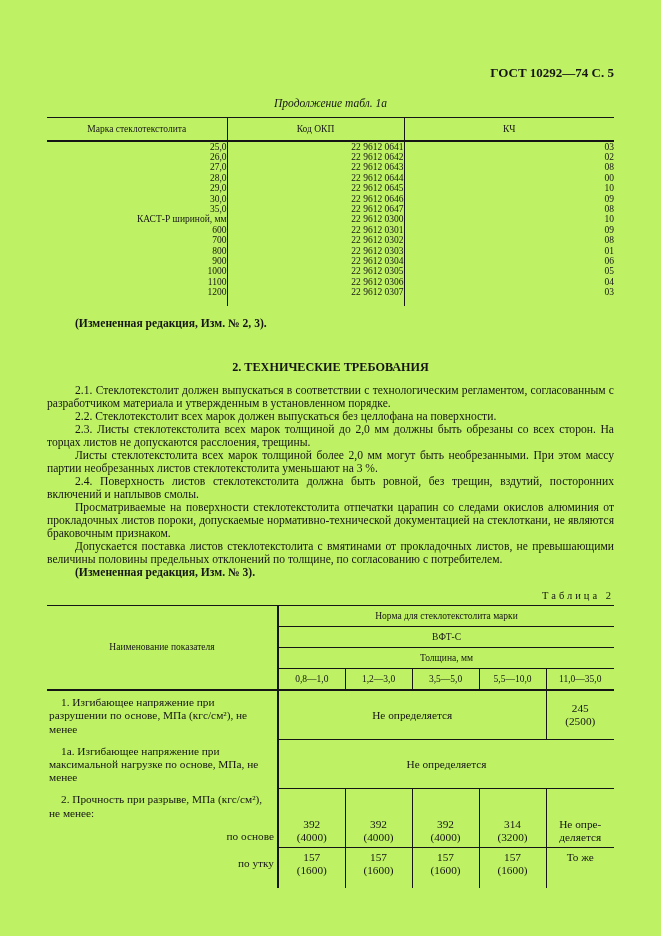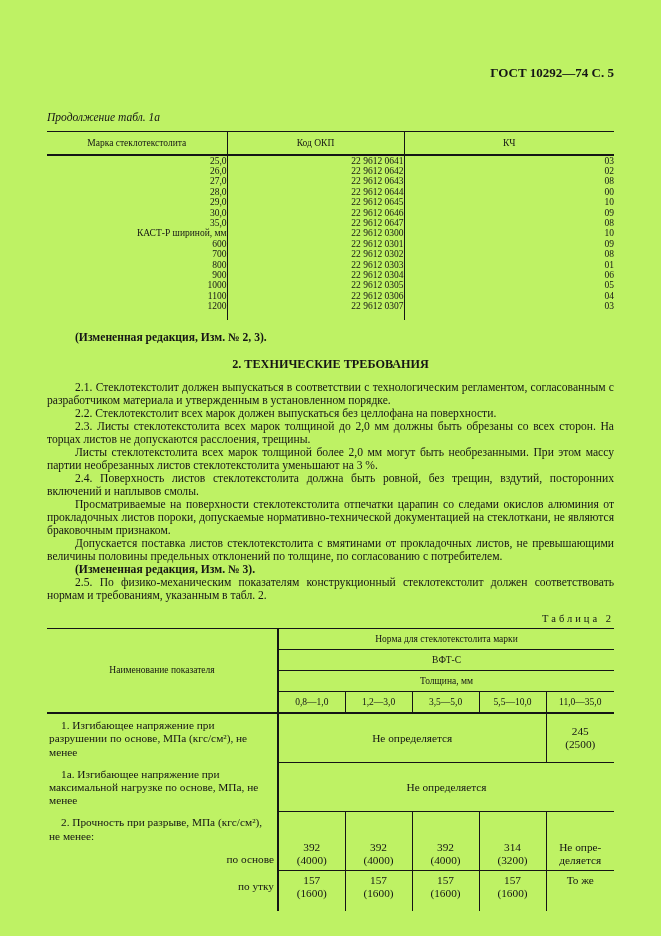--- a/index.html
+++ b/index.html
@@ -5,39 +5,39 @@
   * { margin: 0; padding: 0; box-sizing: border-box; }
   html, body { width: 661px; height: 936px; background: #ffffff; overflow: hidden; }
   body {
     font-family: "Liberation Serif", "DejaVu Serif", serif;
     color: #151515;
     -webkit-font-smoothing: antialiased;
   }
   .page { width: 661px; height: 936px; padding: 66px 47px 0 47px; background: #bef264; }
 
   .doc-header { text-align: right; font-weight: bold; font-size: 13px; line-height: 14px; }
-  .t1-caption { text-align: left; font-style: italic; font-size: 11.5px; margin-top: 31px; }
+  .t1-caption { text-align: center; font-style: italic; font-size: 11.5px; margin-top: 17px; }
 
   table { border-collapse: collapse; width: 567px; table-layout: fixed; }
 
   
   .t1 { margin-top: 8px; border-top: 1.8px solid #151515; }
   .t1 th {
     font-weight: normal; font-size: 9.5px; text-align: center;
     height: 23px; vertical-align: middle;
     border-bottom: 2.6px solid #151515;
   }
   .t1 td { font-size: 9.5px; line-height: 10.4px; text-align: right; vertical-align: top; }
   .t1 th:nth-child(1), .t1 td:nth-child(1),
   .t1 th:nth-child(2), .t1 td:nth-child(2) { border-right: 1px solid #151515; }
   .t1 .spacer td { height: 8px; }
 
   
   .note { font-weight: bold; font-size: 11.6px; margin-top: 11px; text-indent: 28px; }
-  .section-title { text-align: center; font-weight: bold; font-size: 12.2px; margin-top: 13px; }
+  .section-title { text-align: center; font-weight: bold; font-size: 12.2px; margin-top: 30px; }
   .para { font-size: 11.6px; line-height: 13px; text-align: justify; text-indent: 28px; margin-top: 0; }
   .para.first { margin-top: 9px; }
   .para.bold { font-weight: bold; text-align: left; }
 
   
   .t2-caption { text-align: right; font-size: 10.5px; margin-top: 11px; letter-spacing: 3px; }
   .t2 { margin-top: 4px; border-top: 1.5px solid #151515; }
   .t2 td { vertical-align: middle; }
   .t2 .ncol { border-right: 2.8px solid #151515; }
   .t2 .hcell { font-size: 9.5px; text-align: center; height: 21px; }
@@ -169,21 +169,20 @@
   <h2 class="section-title">2. ТЕХНИЧЕСКИЕ ТРЕБОВАНИЯ</h2>
 
   <p class="para first">2.1. Стеклотекстолит должен выпускаться в соответствии с технологическим регламентом, согласованным с разработчиком материала и утвержденным в установленном порядке.</p>
   <p class="para">2.2. Стеклотекстолит всех марок должен выпускаться без целлофана на поверхности.</p>
   <p class="para">2.3. Листы стеклотекстолита всех марок толщиной до 2,0 мм должны быть обрезаны со всех сторон. На торцах листов не допускаются расслоения, трещины.</p>
   <p class="para">Листы стеклотекстолита всех марок толщиной более 2,0 мм могут быть необрезанными. При этом массу партии необрезанных листов стеклотекстолита уменьшают на 3 %.</p>
   <p class="para">2.4. Поверхность листов стеклотекстолита должна быть ровной, без трещин, вздутий, посторонних включений и наплывов смолы.</p>
   <p class="para">Просматриваемые на поверхности стеклотекстолита отпечатки царапин со следами окислов алюминия от прокладочных листов пороки, допускаемые нормативно-технической документацией на стеклоткани, не являются браковочным признаком.</p>
   <p class="para">Допускается поставка листов стеклотекстолита с вмятинами от прокладочных листов, не превышающими величины половины предельных отклонений по толщине, по согласованию с потребителем.</p>
   <p class="para bold">(Измененная редакция, Изм. № 3).</p>
-  <p class="para">2.5. По физико-механическим показателям конструкционный стеклотекстолит должен соответствовать нормам и требованиям, указанным в табл. 2.</p>
 
   <div class="t2-caption">Таблица 2</div>
 
   <table class="t2">
     <colgroup>
       <col style="width:231px">
         <col style="width:67px">
         <col style="width:67px">
       <col style="width:67px">
         <col style="width:67px">

